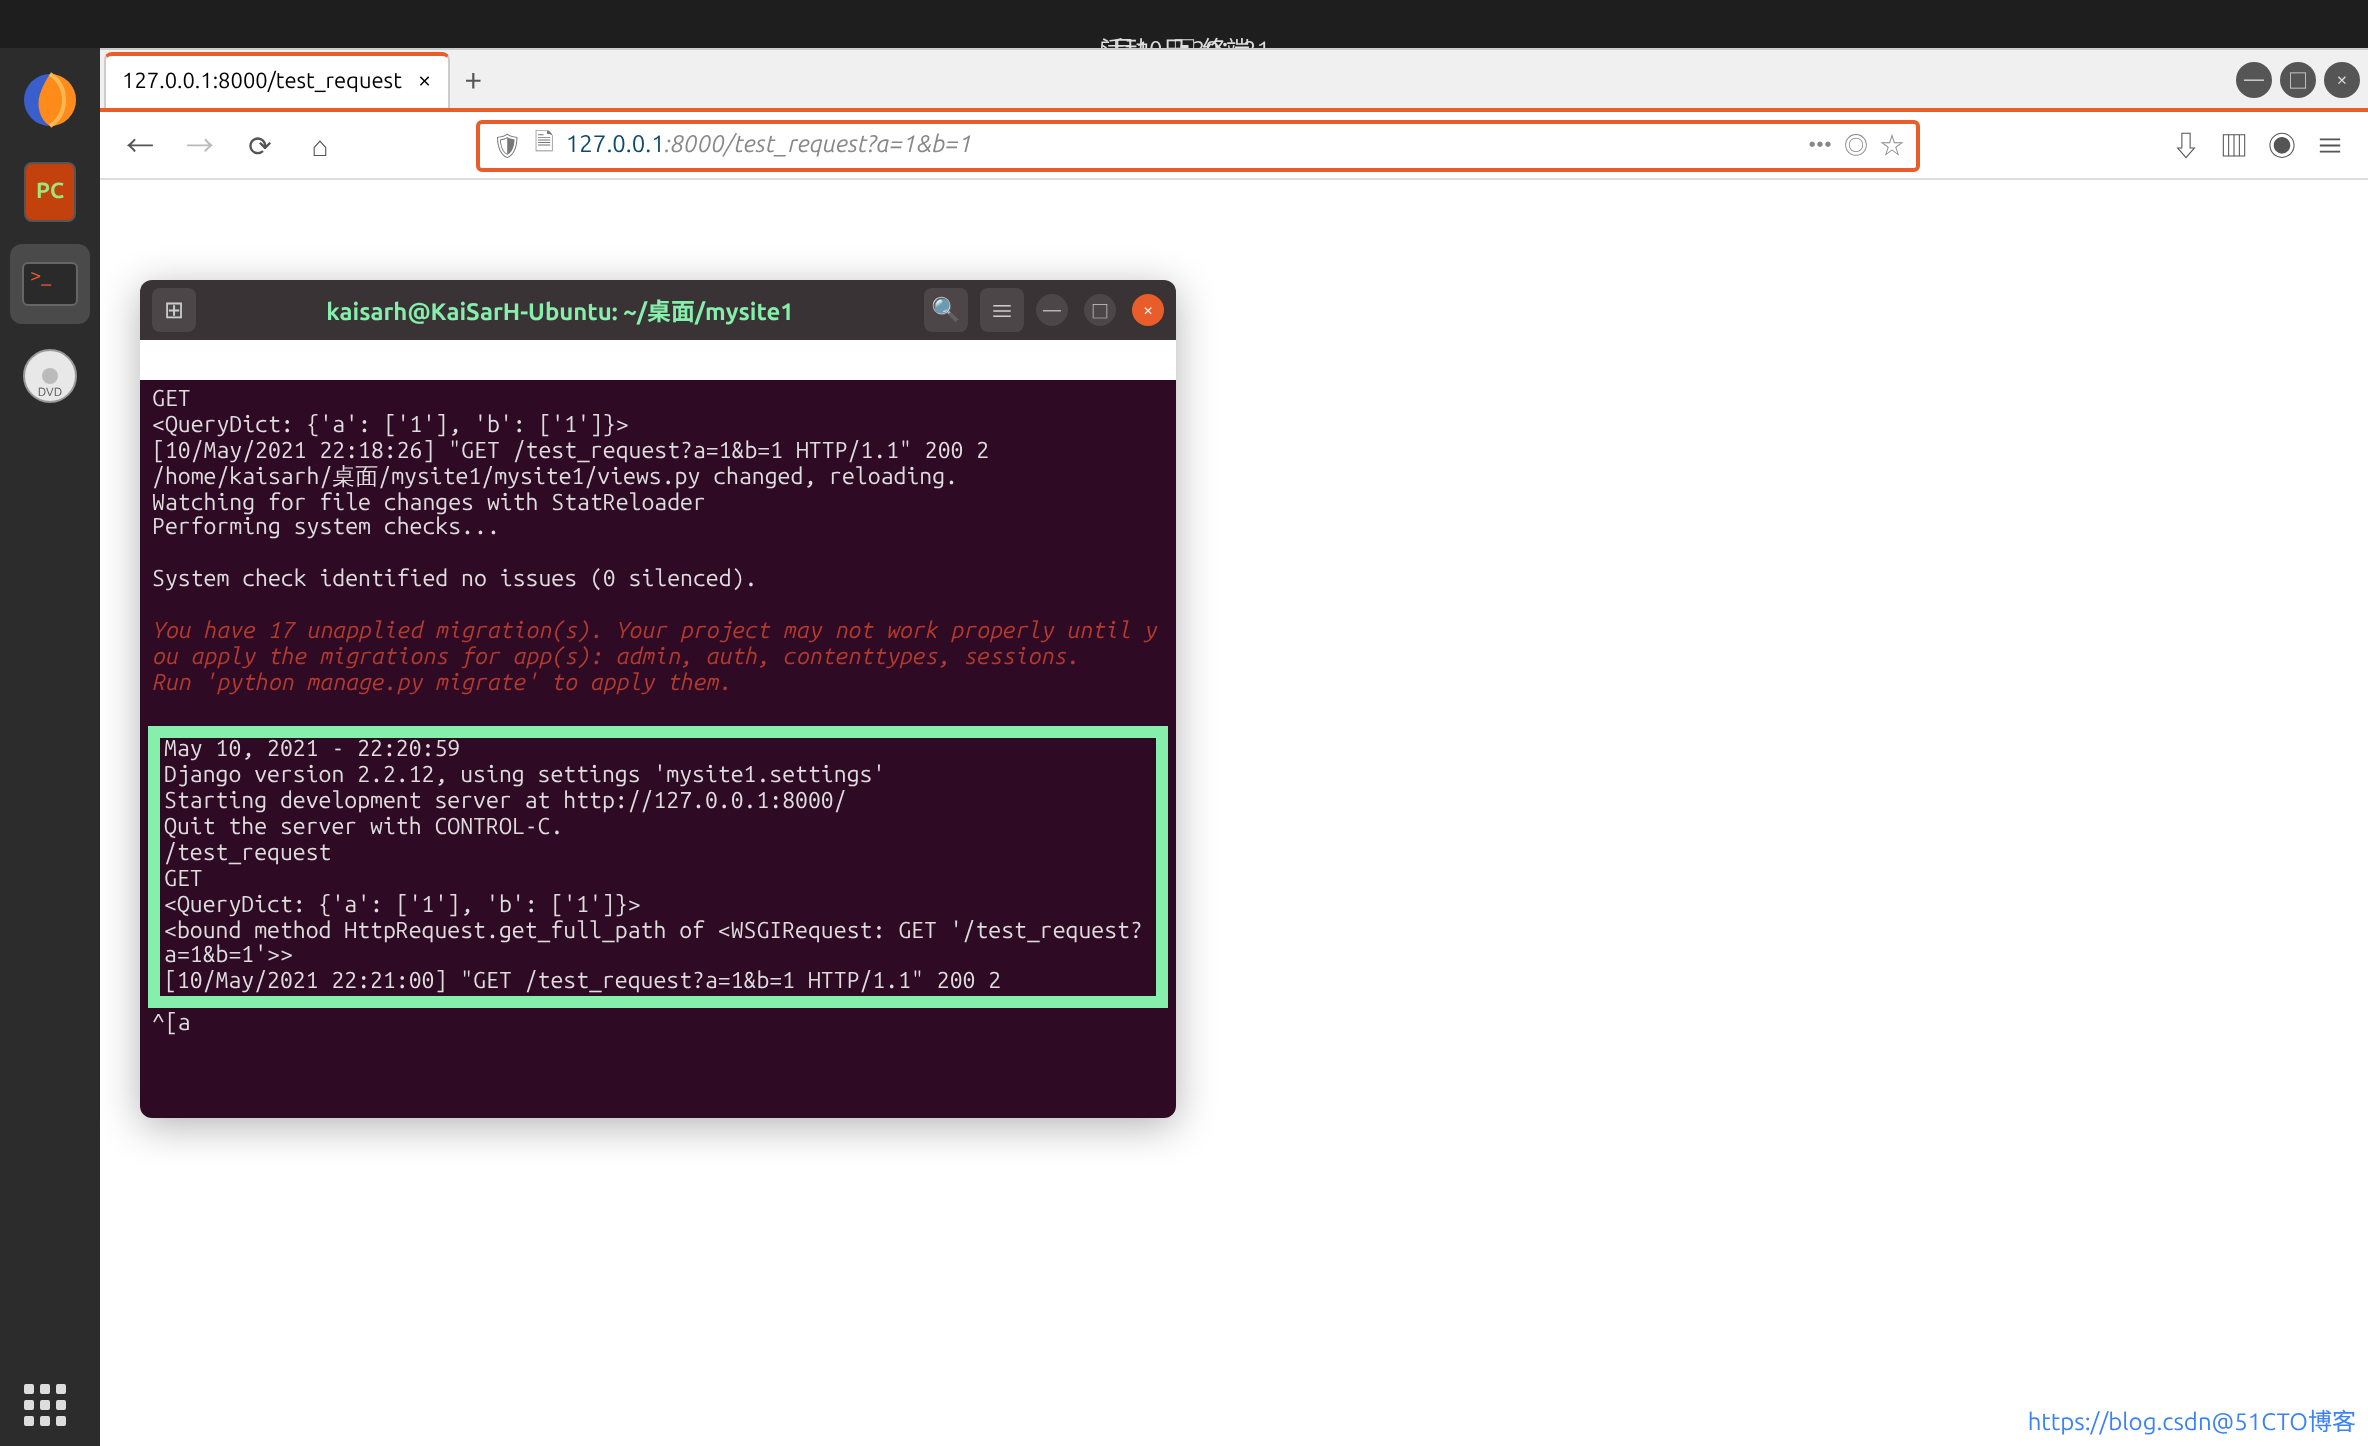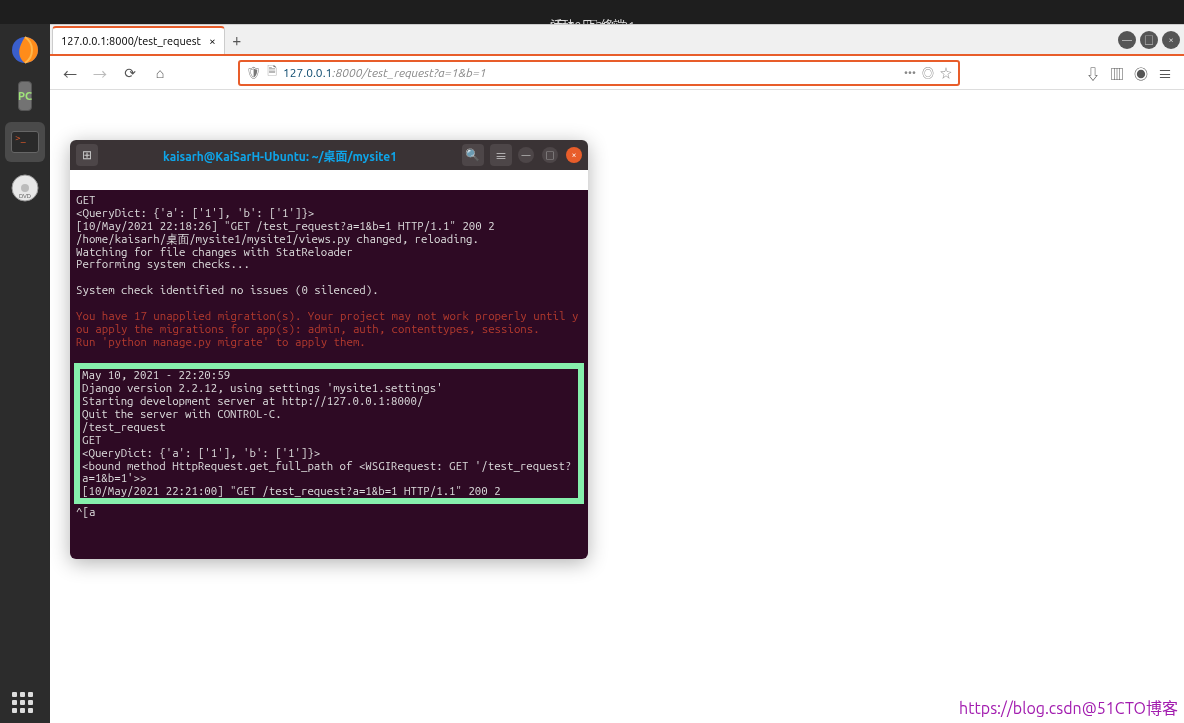--- a/index.html
+++ b/index.html
@@ -36,32 +36,32 @@
 .url-rest { color: #888; font-style: italic; }
 .right-icons { display: flex; gap: 10px; align-items: center; padding-right: 4px; }
 .right-icons span { color: #555; font-size: 14px; cursor: pointer; }
 
 .content { padding: 6px 10px; font-size: 13px; font-family: serif; }
 
 
 .term-win { position: absolute; left: 70px; top: 140px; width: 518px; border-radius: 6px; overflow: hidden; box-shadow: 0 4px 20px rgba(0,0,0,.3); }
 .term-title { height: 30px; background: #3a3335; display: flex; align-items: center; padding: 0 6px; gap: 6px; }
 .term-title .tbtn { width: 22px; height: 22px; border-radius: 4px; background: #4d4648; display: flex; align-items: center; justify-content: center; color: #ccc; font-size: 12px; cursor: pointer; }
-.term-title .ttext { flex: 1; text-align: center; color: #0ea5e9; font-size: 12px; font-weight: bold; }
+.term-title .ttext { flex: 1; text-align: center; color: #86efac; font-size: 12px; font-weight: bold; }
 .term-title .wctrl { display: flex; gap: 8px; }
 .term-title .wctrl span { width: 16px; height: 16px; border-radius: 50%; display: flex; align-items: center; justify-content: center; font-size: 9px; cursor: pointer; }
 .term-title .min { background: #4d4648; color: #ccc; }
 .term-title .max { background: #4d4648; color: #ccc; }
 .term-title .cls { background: #e85d2a; color: #fff; }
 
 .term-body { background: #2e0a24; color: #ddd; font-family: "Ubuntu Mono", monospace; font-size: 11.5px; line-height: 1.12; padding: 4px 6px 40px; white-space: pre-wrap; word-break: break-all; margin-top: 20px; }
-.term-body .warn { color: #b33a2e; }
+.term-body .warn { color: #b33a2e; font-style: italic; }
 .hlbox { border: 6px solid #86efac; padding: 0 2px; margin: 2px -2px; }
 
-.watermark { position: absolute; right: 6px; bottom: 4px; color: #a21caf; font-size: 16px; }
+.watermark { position: absolute; right: 6px; bottom: 4px; color: #3b82f6; font-size: 12px; }
 </style>
 </head>
 <body>
 
 <div class="top-panel">
   <div class="left">
     <span>活动</span>
     <span>▣ <span>终端</span> <span class="tri">▾</span></span>
   </div>
   <div class="center">5月10日 39：21</div>
@@ -76,21 +76,21 @@
 
 <div class="dock">
   <div class="dock-item">
     <svg width="30" height="30" viewBox="0 0 30 30">
         <circle cx="15" cy="15" r="13" fill="#3a5fcd"></circle>
         <path d="M15 2 A13 13 0 0 1 28 15 A13 13 0 0 1 15 28 C10 25 8 18 10 12 C12 6 15 2 15 2 Z" fill="#ff8c1a"></path>
         <path d="M15 2 C18 4 22 8 22 15 C22 22 18 26 15 28" fill="none" stroke="#ffb84d" stroke-width="2"></path>
       </svg>
   </div>
   <div class="dock-item">
-    <div style="width:14px;height:30px;background:#737373;border-radius:4px;display:flex;align-items:center;justify-content:center;color:#a0e57a;font-size:11px;font-weight:bold;border:1px solid #555;">PC</div>
+    <div style="width:26px;height:30px;background:#c2410c;border-radius:4px;display:flex;align-items:center;justify-content:center;color:#a0e57a;font-size:11px;font-weight:bold;border:1px solid #555;">PC</div>
   </div>
   <div class="dock-item active">
     <div style="width:28px;height:22px;background:#2a2a2a;border:1px solid #666;border-radius:3px;color:#e85d2a;font-size:10px;padding-left:3px;">&gt;_</div>
   </div>
   <div class="dock-item">
     <svg width="30" height="30" viewBox="0 0 30 30">
         <circle cx="15" cy="15" r="13" fill="#e8e8e8" stroke="#999"></circle>
         <circle cx="15" cy="15" r="4" fill="#bbb"></circle>
         <text x="15" y="25" text-anchor="middle" font-size="6" fill="#555">DVD</text>
       </svg>

